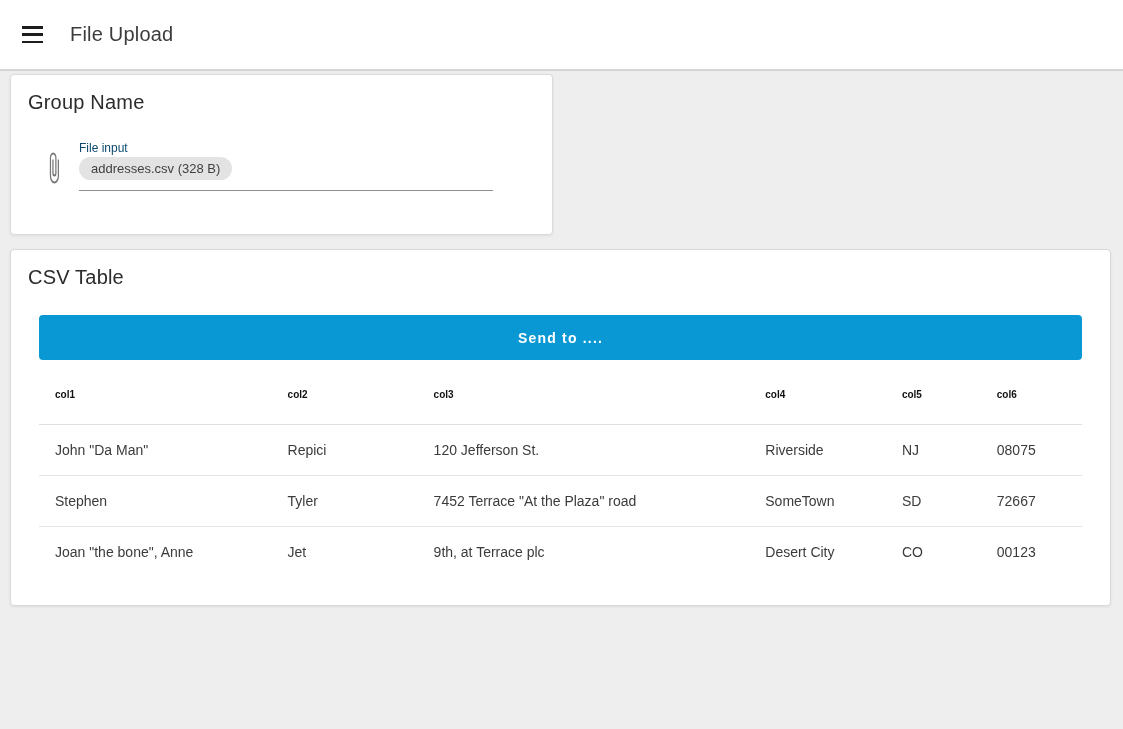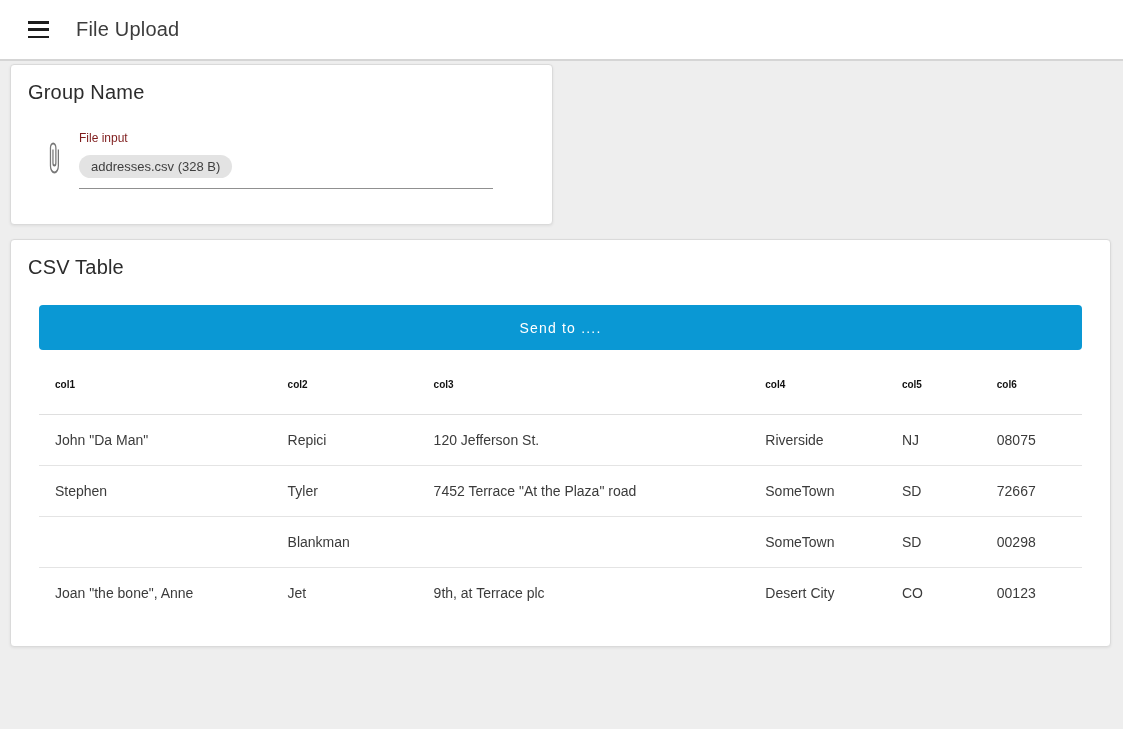--- a/index.html
+++ b/index.html
@@ -5,26 +5,26 @@
   * { box-sizing: border-box; margin: 0; padding: 0; }
   html, body { width: 1123px; height: 729px; overflow: hidden; }
   body {
     font-family: "Liberation Sans", "DejaVu Sans", sans-serif;
     background: #eeeeee;
     color: #3b3b3b;
   }
 
   
   .app-bar {
-    height: 61px;
+    height: 71px;
     background: #ffffff;
     border-bottom: 2px solid #d5d5d5;
     display: flex;
     align-items: center;
-    padding-left: 28px;
+    padding-left: 22px;
   }
   .hamburger {
     width: 21px;
     height: 17px;
     display: flex;
     flex-direction: column;
     justify-content: space-between;
     cursor: pointer;
     background: none;
     border: none;
@@ -70,22 +70,22 @@
   .clip-icon { margin-top: 10px; cursor: pointer; flex: 0 0 auto; }
   .file-field {
     margin-left: 15px;
     width: 414px;
     border-bottom: 1px solid #909090;
     padding-bottom: 10px;
     cursor: pointer;
   }
   .file-label {
     font-size: 12px;
-    color: #7f1d1d;
-    margin-bottom: 10px;
+    color: #0c4a6e;
+    margin-bottom: 2px;
   }
   .chip {
     display: inline-flex;
     align-items: center;
     height: 23px;
     padding: 0 12px;
     background: #e3e3e3;
     border-radius: 12px;
     font-size: 13px;
     color: #3f3f3f;
@@ -97,21 +97,21 @@
   .send-button {
     display: block;
     margin: 26px 28px 0;
     width: calc(100% - 56px);
     height: 45px;
     background: var(--accent, #0a98d4);
     border: none;
     border-radius: 4px;
     color: #ffffff;
     font-family: "Liberation Sans", sans-serif;
-    font-weight: normal;
+    font-weight: bold;
     font-size: 14px;
     letter-spacing: 1.2px;
     cursor: pointer;
   }
   .table-wrap { margin: 0 28px; }
   table {
     width: 100%;
     border-collapse: collapse;
     font-size: 14px;
     color: #3b3b3b;
@@ -204,28 +204,20 @@
             </tr>
             <tr>
               <td>Stephen</td>
               <td>Tyler</td>
               <td>7452 Terrace "At the Plaza" road</td>
               <td>SomeTown</td>
               <td>SD</td>
               <td>72667</td>
             </tr>
             <tr>
-              <td></td>
-              <td>Blankman</td>
-              <td></td>
-              <td>SomeTown</td>
-              <td>SD</td>
-              <td>00298</td>
-            </tr>
-            <tr>
               <td>Joan "the bone", Anne</td>
               <td>Jet</td>
               <td>9th, at Terrace plc</td>
               <td>Desert City</td>
               <td>CO</td>
               <td>00123</td>
             </tr>
           </tbody>
       </table>
     </div>

